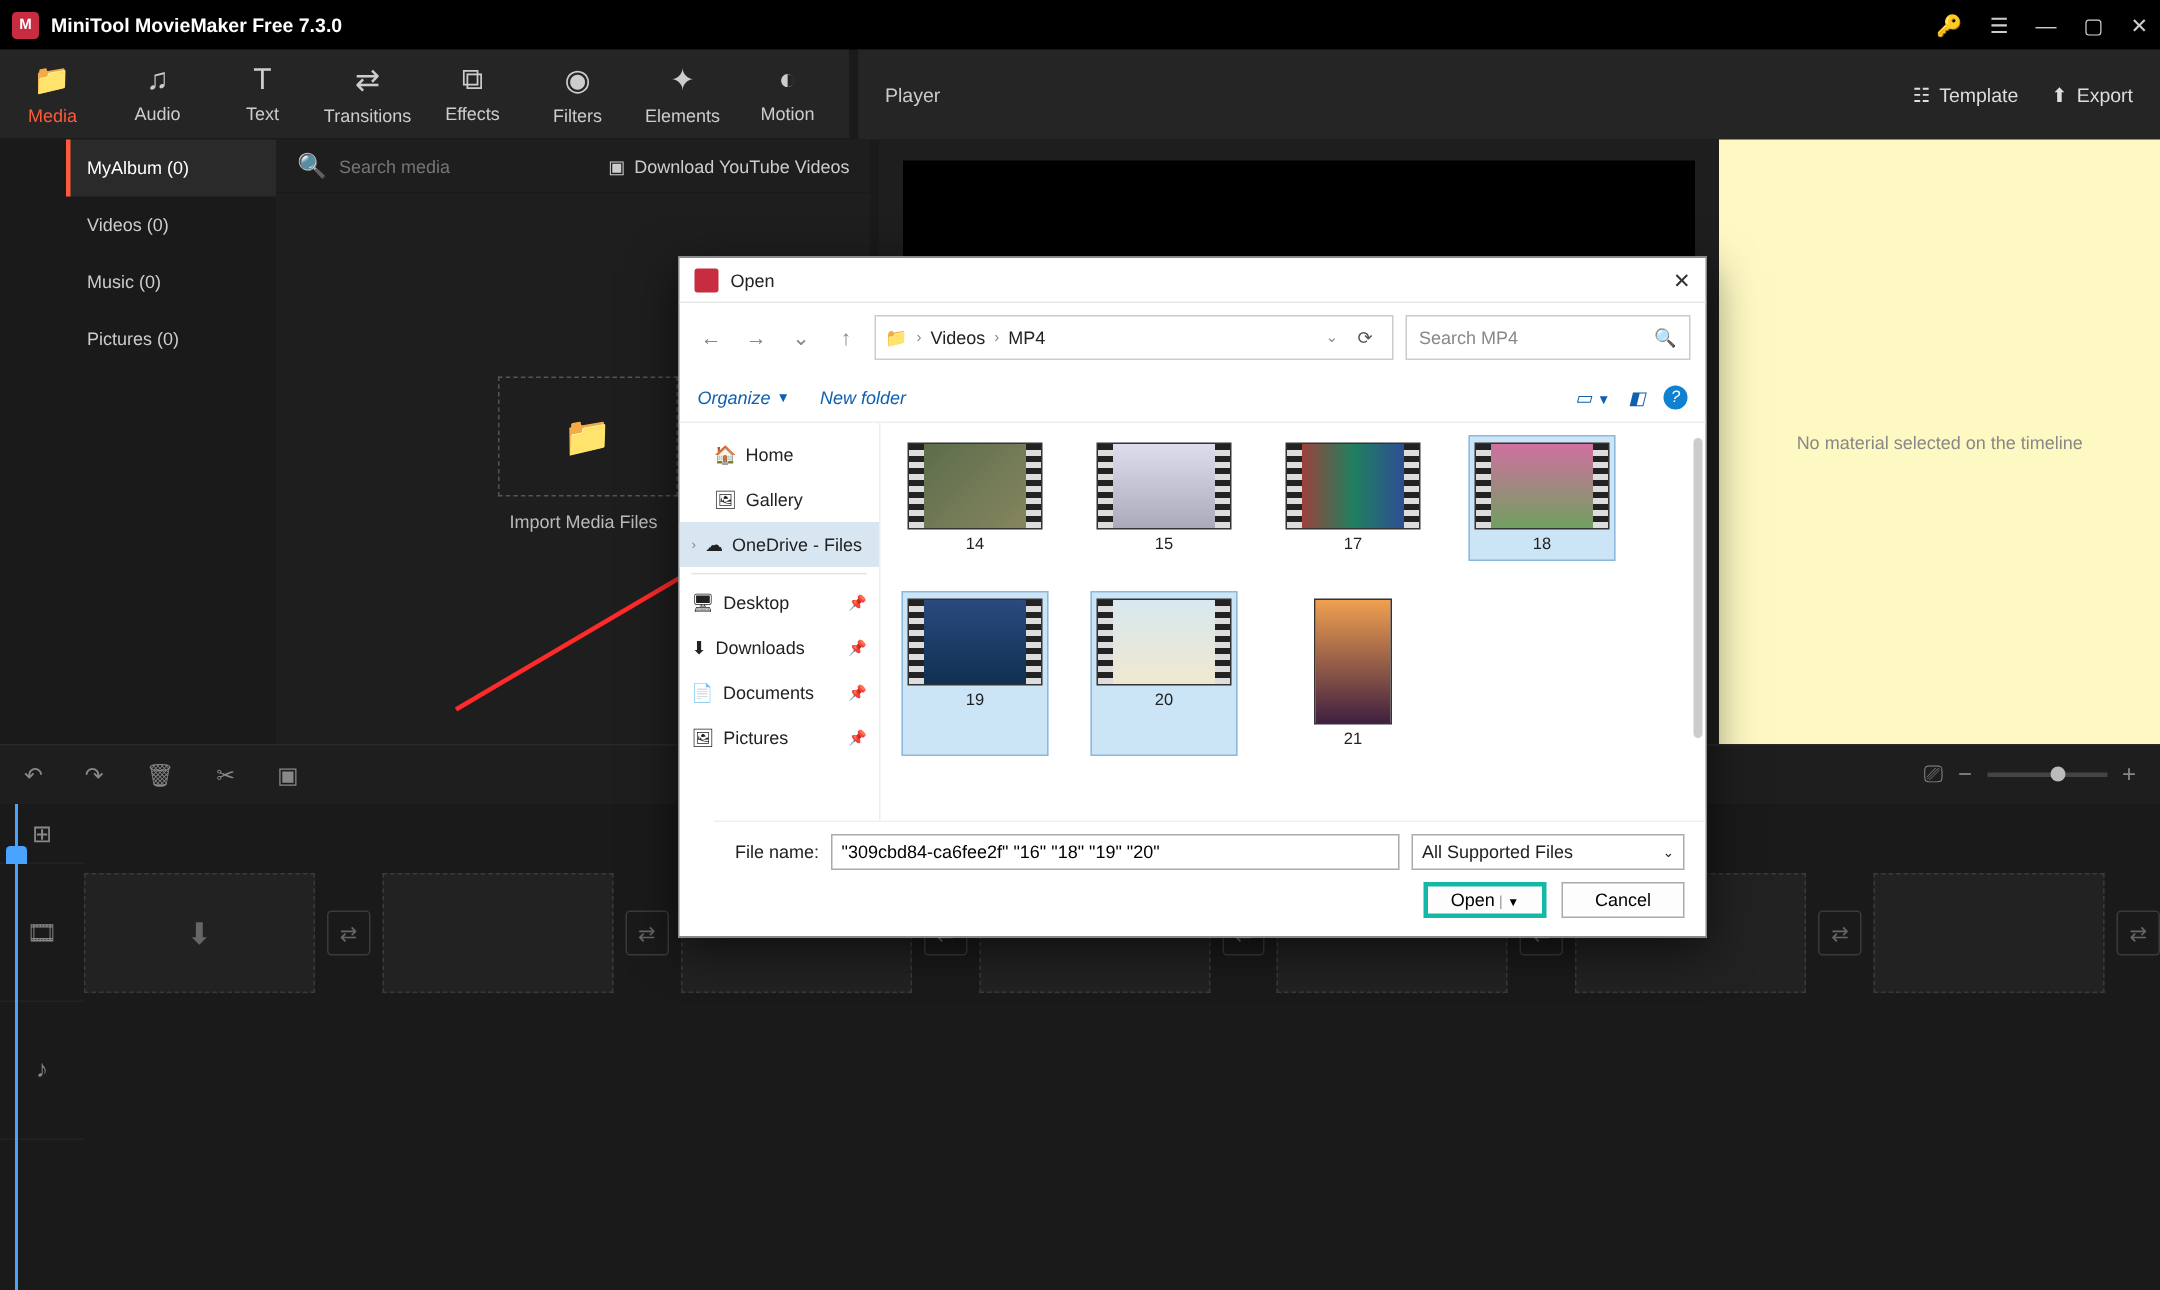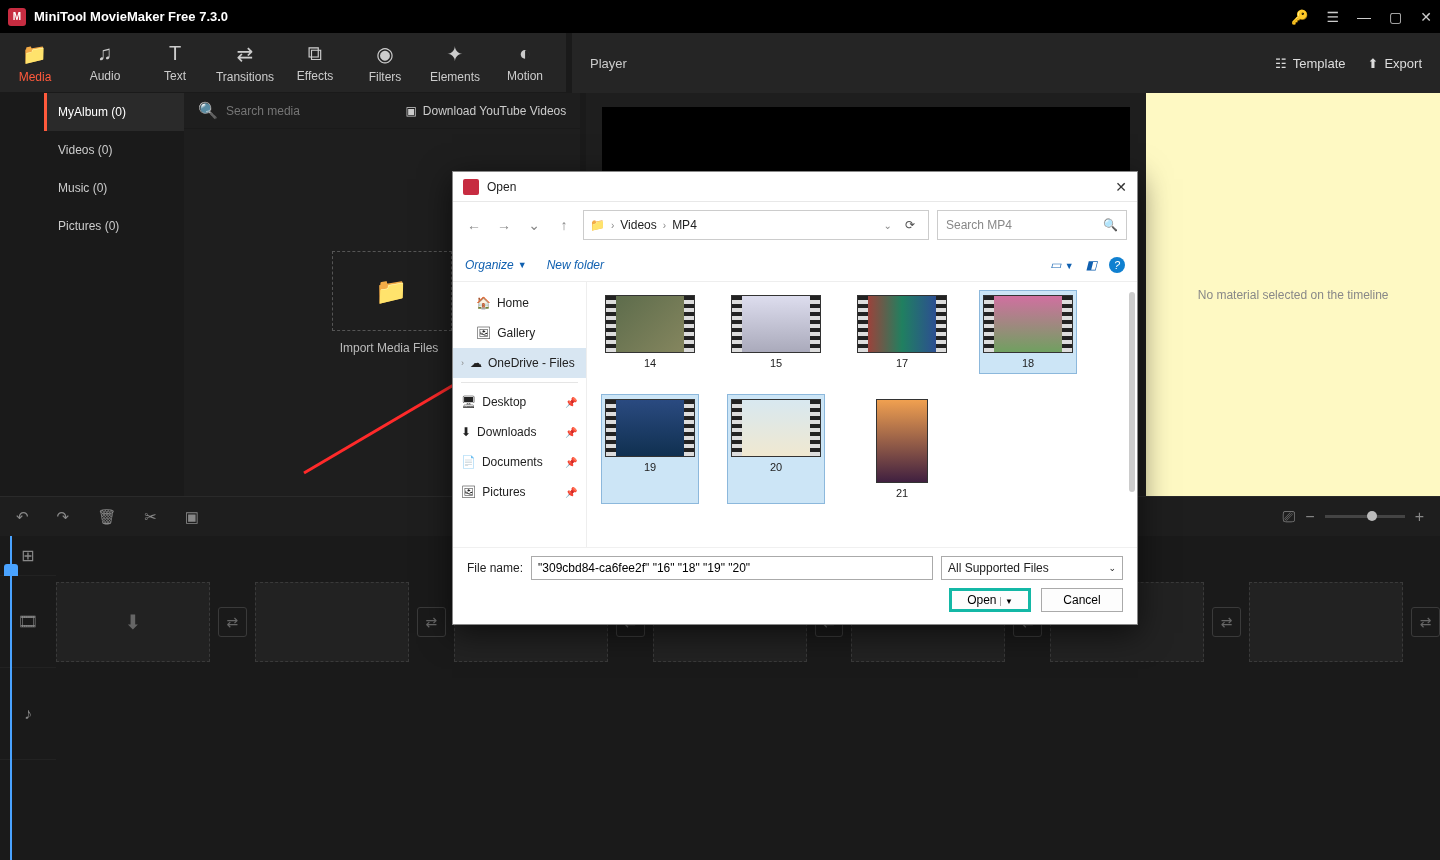--- a/index.html
+++ b/index.html
@@ -91,21 +91,21 @@
 .dlg-side .sitem .pin { margin-left:auto; color:#888; font-size:10px;}
 .dlg-side hr { border:none; border-top:1px solid #e5e5e5; margin:4px 8px;}
 .dlg-files { flex:1; padding:8px 14px; display:flex; flex-wrap:wrap; gap:20px 28px; align-content:flex-start; overflow:hidden; position:relative;}
 .dlg-files .scrollbar { position:absolute; right:2px; top:10px; width:6px; height:200px; background:#ccc; border-radius:3px;}
 .fitem { width:98px; display:flex; flex-direction:column; align-items:center; gap:4px; padding:4px; border:1px solid transparent;}
 .fitem.sel { background:#cce5f6; border:1px solid #8cb8dc;}
 .fitem .thumb { width:90px; height:58px; background:#777 center/cover; position:relative; border:1px solid #333;}
 .fitem .thumb::before, .fitem .thumb::after { content:''; position:absolute; top:0; bottom:0; width:10px; background: repeating-linear-gradient(#222 0 4px, #ddd 4px 8px);}
 .fitem .thumb::before { left:0;} .fitem .thumb::after { right:0;}
 .fitem .fname { font-size:11px; color:#222;}
-.dlg-footer { padding:8px 14px 12px; border-top:1px solid #f0f0f0;}
+.dlg-footer { padding:8px 14px 12px; border-top:1px solid #f0f0f0;margin-left:23px;}
 .dlg-footer .row1 { display:flex; align-items:center; gap:8px; margin-bottom:8px;}
 .dlg-footer .lbl { font-size:12px;}
 .dlg-footer .fn-input { flex:1; height:24px; border:1px solid #aaa; padding:0 6px; font-size:12px;}
 .dlg-footer .ftype { width:182px; height:24px; border:1px solid #aaa; padding:0 6px; font-size:12px; display:flex; align-items:center; justify-content:space-between;}
 .dlg-footer .row2 { display:flex; justify-content:flex-end; gap:10px;}
 .dlg-footer .dbtn { width:82px; height:24px; border:1px solid #aaa; background:#fdfdfd; font-size:12px; cursor:pointer;}
 .dlg-footer .dbtn.primary { border:3px solid #14b8a6;}
 
 
 .th14{background:linear-gradient(135deg,#5a6a4a,#888860)!important;}

